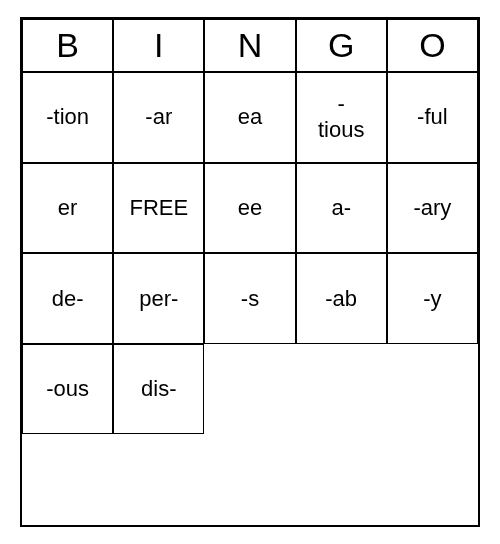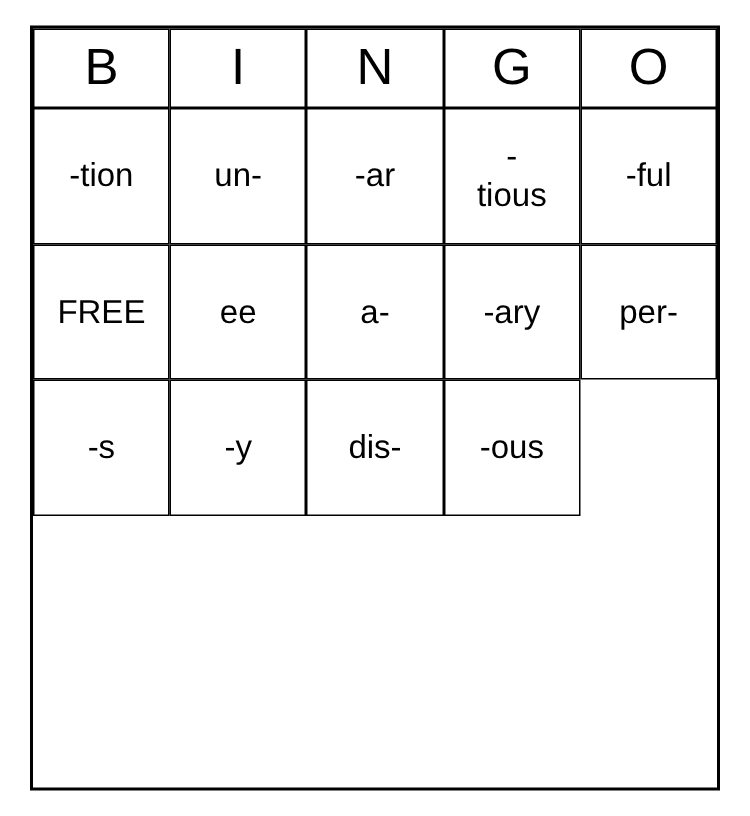--- a/index.html
+++ b/index.html
@@ -53,31 +53,34 @@
 
 <div class="bingo-card">
 
   <div class="header-cell">B</div>
   <div class="header-cell">I</div>
   <div class="header-cell">N</div>
   <div class="header-cell">G</div>
   <div class="header-cell">O</div>
 
   <div class="cell">-tion</div>
-  <div class="cell">un-</div>
   <div class="cell">-ar</div>
 
+  <div class="cell">ea</div>
   <div class="cell" style="white-space: pre-line;">-
 tious</div>
   <div class="cell">-ful</div>
+  <div class="cell">er</div>
 
   <div class="cell">FREE</div>
   <div class="cell">ee</div>
   <div class="cell">a-</div>
   <div class="cell">-ary</div>
 
+  <div class="cell">de-</div>
   <div class="cell">per-</div>
   <div class="cell">-s</div>
 
+  <div class="cell">-ab</div>
   <div class="cell">-y</div>
+  <div class="cell">-ous</div>
   <div class="cell">dis-</div>
-  <div class="cell">-ous</div>
 </div>
 
 </body></html>

